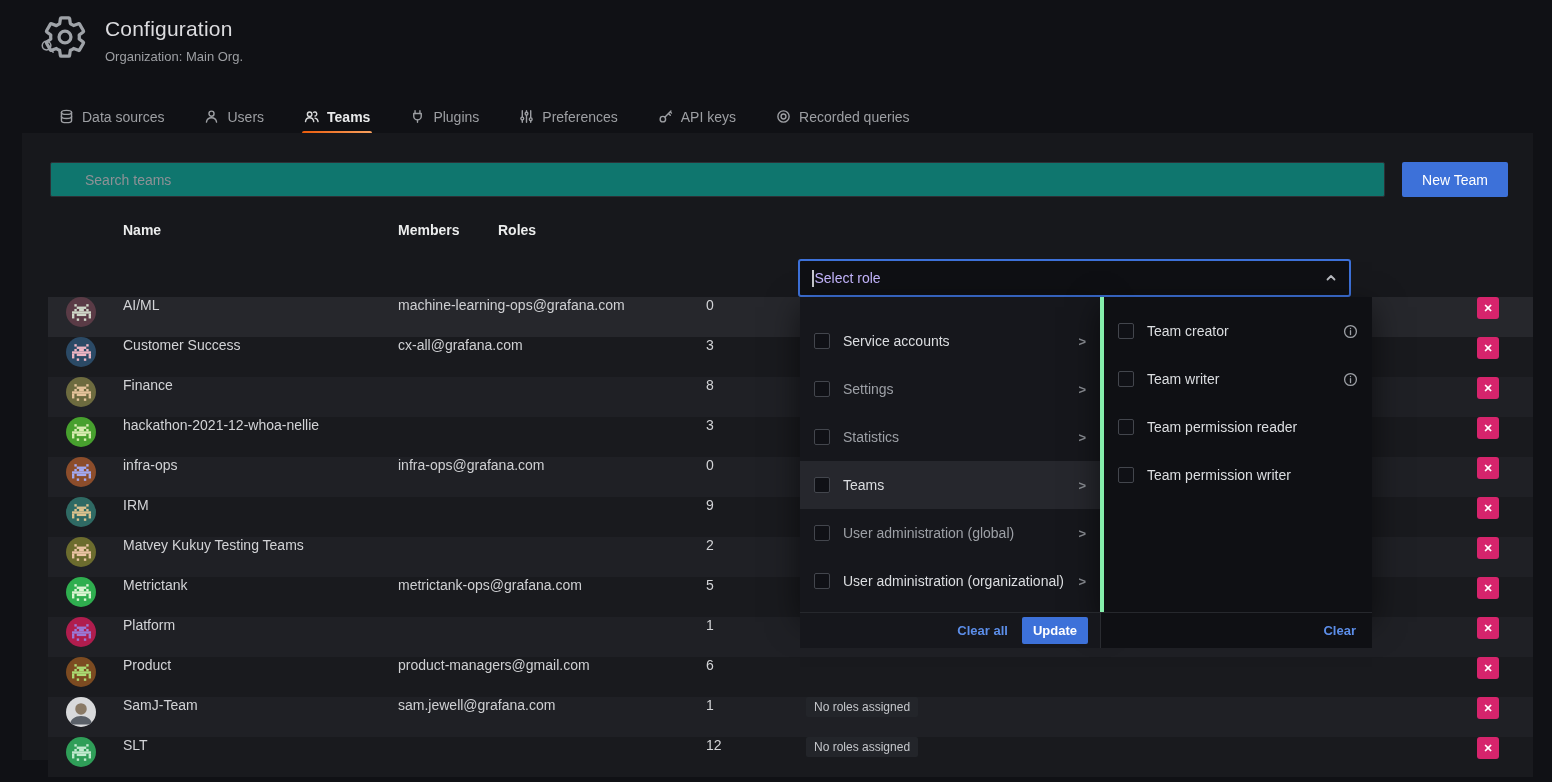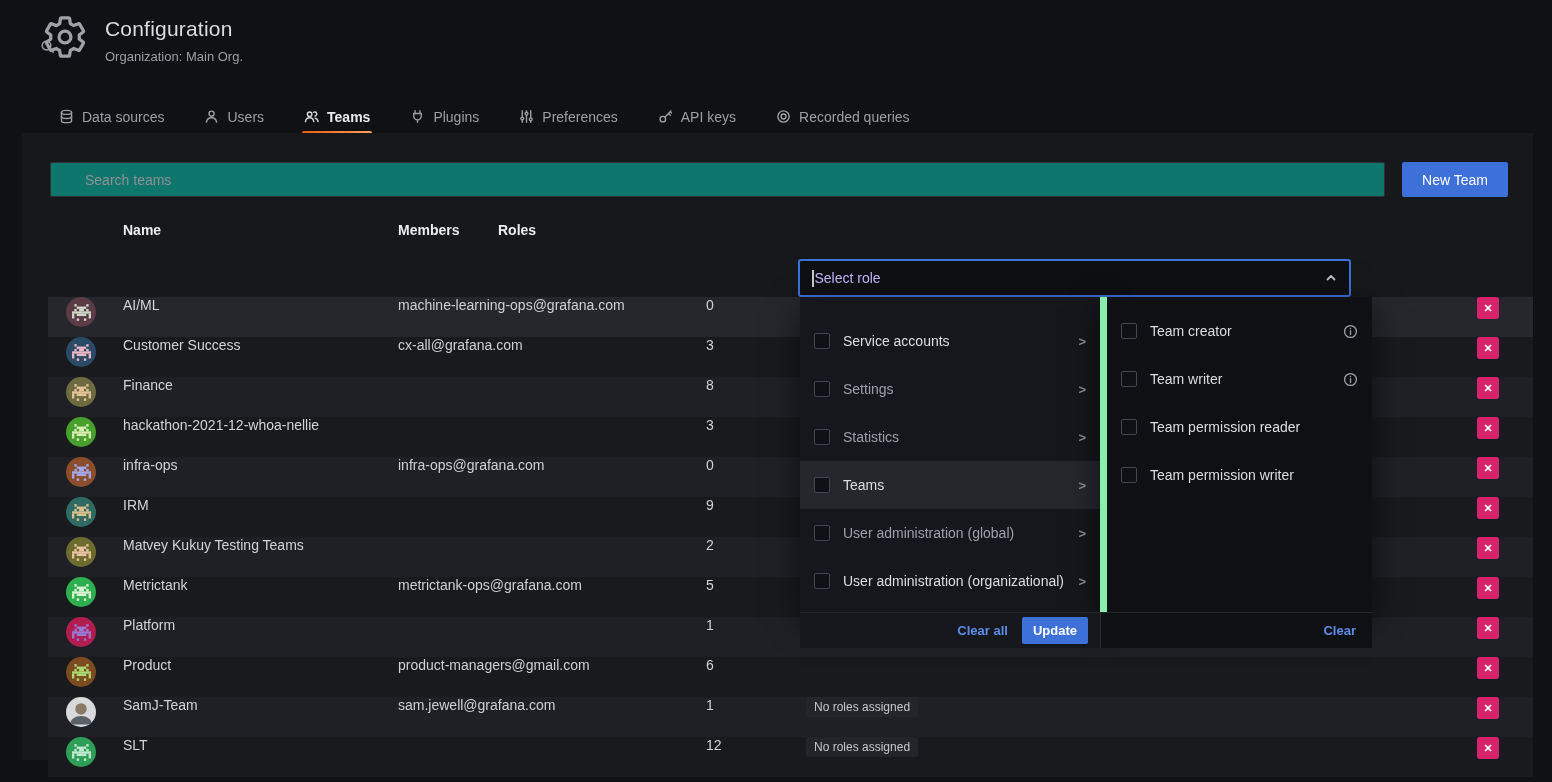--- a/index.html
+++ b/index.html
@@ -54,21 +54,21 @@
     color:#fff;font-size:11px;font-weight:700;display:flex;align-items:center;justify-content:center;cursor:pointer;padding:0;}
   
   .role-picker{position:absolute;z-index:20;}
   .select-role{position:absolute;left:798px;top:259px;width:553px;height:38px;background:#0f1014;
     border:2px solid #3d71d9;border-radius:3px;display:flex;align-items:center;padding:0 12px;cursor:text;}
   .text-cursor{width:1.5px;height:17px;background:#c7c9cd;margin-right:1px;}
   .select-placeholder{color:#c4b5fd;font-size:14px;}
   .caret-up{margin-left:auto;width:12px;height:12px;stroke:#b9bcc1;fill:none;stroke-width:1.8;stroke-linecap:round;stroke-linejoin:round;}
   .menu{position:absolute;box-shadow:0 10px 30px rgba(0,0,0,.55);}
   .menu-left{position:absolute;left:800px;top:297px;width:300px;height:315px;background:#16171c;padding-top:20px;}
-  .menu-right{position:absolute;left:1100px;top:297px;width:272px;height:315px;background:#0f1014;border-left:7px solid #86efac;padding-top:10px;}
+  .menu-right{position:absolute;left:1100px;top:297px;width:272px;height:315px;background:#0f1014;border-left:4px solid #86efac;padding-top:10px;}
   .menu-item{height:48px;display:flex;align-items:center;padding:0 14px;font-size:14px;color:#9da0a6;cursor:pointer;}
   .menu-item.bright{color:#dcdee1;}
   .menu-item.highlighted{background:#26272d;}
   .checkbox{width:16px;height:16px;border:1px solid #43464d;border-radius:2px;background:#101116;flex:none;}
   .menu-label{margin-left:13px;}
   .submenu-arrow{margin-left:auto;color:#8b8e94;font-size:13px;font-weight:700;}
   .info-icon{margin-left:auto;width:15px;height:15px;stroke:#9da0a6;fill:none;stroke-width:1.4;stroke-linecap:round;}
   .menu-footer-left{position:absolute;left:800px;top:612px;width:300px;height:36px;background:#16171c;border-top:1px solid #26282d;
     display:flex;align-items:center;justify-content:flex-end;gap:14px;padding-right:12px;}
   .menu-footer-right{position:absolute;left:1100px;top:612px;width:272px;height:36px;background:#0f1014;

